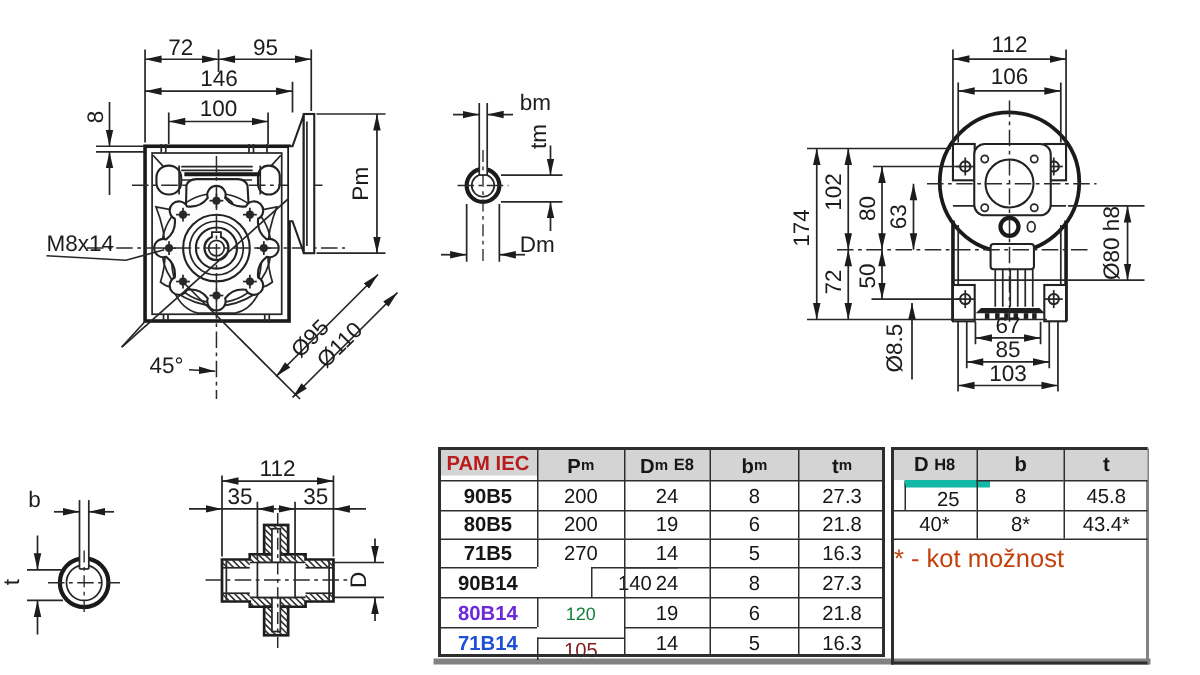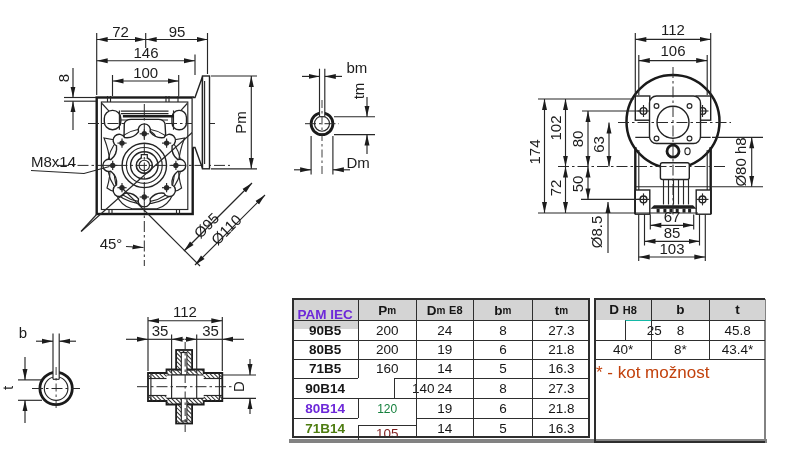--- a/index.html
+++ b/index.html
@@ -542,63 +542,63 @@
 <line x1="250" y1="359" x2="250" y2="375" stroke="#272727" stroke-width="1.15" marker-end="url(#ar)"></line>
 <line x1="250" y1="414" x2="250" y2="398.3" stroke="#272727" stroke-width="1.15" marker-end="url(#ar)"></line>
 <text x="244" y="386.5" text-anchor="middle" font-size="15px" transform="rotate(-90 244 386.5)">D</text>
 </g>
 </svg>
 
 <div style="position:absolute;left:288.5px;top:439.3px;width:478px;height:3.5px;background:#828282"></div>
 <div style="position:absolute;left:763.6px;top:298.5px;width:2.9px;height:144.3px;background:#828282"></div>
 
 <div style="position:absolute;left:0;top:0">
-<div style="position:absolute;left:291.7px;top:298.4px;width:66.1px;height:31px;border-left:1px solid #2e2e2e;border-top:2px solid #2e2e2e;background:#d4d4d4;font-size:13.5px;font-weight:bold;display:flex;align-items:center;justify-content:center;color:#6d28d9;">PAM IEC</div>
+<div style="position:absolute;left:291.7px;top:298.4px;width:66.1px;height:19px;border-left:1px solid #2e2e2e;border-top:2px solid #2e2e2e;background:#d4d4d4;font-size:13.5px;font-weight:bold;display:flex;align-items:center;justify-content:center;color:#b91c1c;">PAM IEC</div>
 <div style="position:absolute;left:357.8px;top:298.4px;width:57.8px;height:21.4px;border-left:1px solid #2e2e2e;border-top:2px solid #2e2e2e;background:#d4d4d4;font-size:13.5px;font-weight:bold;display:flex;align-items:center;justify-content:center;color:#161616;">P<span style="font-size:10px;vertical-align:-3px;font-weight:bold">m</span></div>
 <div style="position:absolute;left:415.6px;top:298.4px;width:57.1px;height:21.4px;border-left:1px solid #2e2e2e;border-top:2px solid #2e2e2e;background:#d4d4d4;font-size:13.5px;font-weight:bold;display:flex;align-items:center;justify-content:center;color:#161616;">D<span style="font-size:10px;vertical-align:-3px;font-weight:bold">m</span>&nbsp;<span style="font-size:11px">E8</span></div>
 <div style="position:absolute;left:472.7px;top:298.4px;width:59.5px;height:21.4px;border-left:1px solid #2e2e2e;border-top:2px solid #2e2e2e;background:#d4d4d4;font-size:13.5px;font-weight:bold;display:flex;align-items:center;justify-content:center;color:#161616;">b<span style="font-size:10px;vertical-align:-3px;font-weight:bold">m</span></div>
 <div style="position:absolute;left:532.2px;top:298.4px;width:57.4px;height:21.4px;border-left:1px solid #2e2e2e;border-top:2px solid #2e2e2e;background:#d4d4d4;font-size:13.5px;font-weight:bold;display:flex;align-items:center;justify-content:center;color:#161616;">t<span style="font-size:10px;vertical-align:-3px;font-weight:bold">m</span></div>
 <div style="position:absolute;left:291.7px;top:319.8px;width:66.1px;height:19.9px;border-left:1px solid #2e2e2e;border-top:1px solid #2e2e2e;font-size:13.5px;font-weight:bold;display:flex;align-items:center;justify-content:center;color:#161616;">90B5</div>
 <div style="position:absolute;left:357.8px;top:319.8px;width:57.8px;height:19.9px;border-left:1px solid #2e2e2e;border-top:1px solid #2e2e2e;font-size:13.5px;display:flex;align-items:center;justify-content:center;color:#161616;">200</div>
 <div style="position:absolute;left:415.6px;top:319.8px;width:57.1px;height:19.9px;border-left:1px solid #2e2e2e;border-top:1px solid #2e2e2e;font-size:13.5px;display:flex;align-items:center;justify-content:center;color:#161616;">24</div>
 <div style="position:absolute;left:472.7px;top:319.8px;width:59.5px;height:19.9px;border-left:1px solid #2e2e2e;border-top:1px solid #2e2e2e;font-size:13.5px;display:flex;align-items:center;justify-content:center;color:#161616;">8</div>
 <div style="position:absolute;left:532.2px;top:319.8px;width:57.4px;height:19.9px;border-left:1px solid #2e2e2e;border-top:1px solid #2e2e2e;font-size:13.5px;display:flex;align-items:center;justify-content:center;color:#161616;">27.3</div>
 <div style="position:absolute;left:291.7px;top:339.7px;width:66.1px;height:19.0px;border-left:1px solid #2e2e2e;border-top:1px solid #2e2e2e;font-size:13.5px;font-weight:bold;display:flex;align-items:center;justify-content:center;color:#161616;">80B5</div>
 <div style="position:absolute;left:357.8px;top:339.7px;width:57.8px;height:19.0px;border-left:1px solid #2e2e2e;border-top:1px solid #2e2e2e;font-size:13.5px;display:flex;align-items:center;justify-content:center;color:#161616;">200</div>
 <div style="position:absolute;left:415.6px;top:339.7px;width:57.1px;height:19.0px;border-left:1px solid #2e2e2e;border-top:1px solid #2e2e2e;font-size:13.5px;display:flex;align-items:center;justify-content:center;color:#161616;">19</div>
 <div style="position:absolute;left:472.7px;top:339.7px;width:59.5px;height:19.0px;border-left:1px solid #2e2e2e;border-top:1px solid #2e2e2e;font-size:13.5px;display:flex;align-items:center;justify-content:center;color:#161616;">6</div>
 <div style="position:absolute;left:532.2px;top:339.7px;width:57.4px;height:19.0px;border-left:1px solid #2e2e2e;border-top:1px solid #2e2e2e;font-size:13.5px;display:flex;align-items:center;justify-content:center;color:#161616;">21.8</div>
 <div style="position:absolute;left:291.7px;top:358.7px;width:66.1px;height:19.6px;border-left:1px solid #2e2e2e;border-top:1px solid #2e2e2e;font-size:13.5px;font-weight:bold;display:flex;align-items:center;justify-content:center;color:#161616;">71B5</div>
-<div style="position:absolute;left:357.8px;top:358.7px;width:57.8px;height:19.6px;border-left:1px solid #2e2e2e;border-top:1px solid #2e2e2e;font-size:13.5px;display:flex;align-items:center;justify-content:center;color:#161616;">160</div>
+<div style="position:absolute;left:357.8px;top:358.7px;width:57.8px;height:19.6px;border-left:1px solid #2e2e2e;border-top:1px solid #2e2e2e;font-size:13.5px;display:flex;align-items:center;justify-content:center;color:#161616;">270</div>
 <div style="position:absolute;left:415.6px;top:358.7px;width:57.1px;height:19.6px;border-left:1px solid #2e2e2e;border-top:1px solid #2e2e2e;font-size:13.5px;display:flex;align-items:center;justify-content:center;color:#161616;">14</div>
 <div style="position:absolute;left:472.7px;top:358.7px;width:59.5px;height:19.6px;border-left:1px solid #2e2e2e;border-top:1px solid #2e2e2e;font-size:13.5px;display:flex;align-items:center;justify-content:center;color:#161616;">5</div>
 <div style="position:absolute;left:532.2px;top:358.7px;width:57.4px;height:19.6px;border-left:1px solid #2e2e2e;border-top:1px solid #2e2e2e;font-size:13.5px;display:flex;align-items:center;justify-content:center;color:#161616;">16.3</div>
 <div style="position:absolute;left:291.7px;top:378.3px;width:66.1px;height:20.0px;border-left:1px solid #2e2e2e;border-top:1px solid #2e2e2e;font-size:13.5px;font-weight:bold;display:flex;align-items:center;justify-content:center;color:#161616;">90B14</div>
 <div style="position:absolute;left:357.8px;top:378.3px;width:57.8px;height:20.0px;border-left:1px solid #2e2e2e;border-top:1px solid #2e2e2e;font-size:13.5px;display:flex;align-items:center;justify-content:center;color:#161616;margin-left:36px;">140</div>
 <div style="position:absolute;left:415.6px;top:378.3px;width:57.1px;height:20.0px;border-left:1px solid #2e2e2e;border-top:1px solid #2e2e2e;font-size:13.5px;display:flex;align-items:center;justify-content:center;color:#161616;">24</div>
 <div style="position:absolute;left:472.7px;top:378.3px;width:59.5px;height:20.0px;border-left:1px solid #2e2e2e;border-top:1px solid #2e2e2e;font-size:13.5px;display:flex;align-items:center;justify-content:center;color:#161616;">8</div>
 <div style="position:absolute;left:532.2px;top:378.3px;width:57.4px;height:20.0px;border-left:1px solid #2e2e2e;border-top:1px solid #2e2e2e;font-size:13.5px;display:flex;align-items:center;justify-content:center;color:#161616;">27.3</div>
 <div style="position:absolute;left:291.7px;top:398.3px;width:66.1px;height:20.0px;border-left:1px solid #2e2e2e;border-top:1px solid #2e2e2e;font-size:13.5px;font-weight:bold;display:flex;align-items:center;justify-content:center;color:#6d28d9;">80B14</div>
 <div style="position:absolute;left:357.8px;top:398.3px;width:57.8px;height:20.0px;border-left:1px solid #2e2e2e;border-top:1px solid #2e2e2e;font-size:12px;display:flex;align-items:center;justify-content:center;color:#15803d;">120</div>
 <div style="position:absolute;left:415.6px;top:398.3px;width:57.1px;height:20.0px;border-left:1px solid #2e2e2e;border-top:1px solid #2e2e2e;font-size:13.5px;display:flex;align-items:center;justify-content:center;color:#161616;">19</div>
 <div style="position:absolute;left:472.7px;top:398.3px;width:59.5px;height:20.0px;border-left:1px solid #2e2e2e;border-top:1px solid #2e2e2e;font-size:13.5px;display:flex;align-items:center;justify-content:center;color:#161616;">6</div>
 <div style="position:absolute;left:532.2px;top:398.3px;width:57.4px;height:20.0px;border-left:1px solid #2e2e2e;border-top:1px solid #2e2e2e;font-size:13.5px;display:flex;align-items:center;justify-content:center;color:#161616;">21.8</div>
-<div style="position:absolute;left:291.7px;top:418.3px;width:66.1px;height:19.5px;border-left:1px solid #2e2e2e;border-top:1px solid #2e2e2e;font-size:13.5px;font-weight:bold;display:flex;align-items:center;justify-content:center;color:#4d7c0f;">71B14</div>
+<div style="position:absolute;left:291.7px;top:418.3px;width:66.1px;height:19.5px;border-left:1px solid #2e2e2e;border-top:1px solid #2e2e2e;font-size:13.5px;font-weight:bold;display:flex;align-items:center;justify-content:center;color:#1d4ed8;">71B14</div>
 <div style="position:absolute;left:357.8px;top:425px;width:57.8px;height:15px;border-left:1px solid #2e2e2e;border-top:1px solid #2e2e2e;font-size:13.5px;display:flex;align-items:center;justify-content:center;color:#7f1d1d;">105</div>
 <div style="position:absolute;left:415.6px;top:418.3px;width:57.1px;height:19.5px;border-left:1px solid #2e2e2e;border-top:1px solid #2e2e2e;font-size:13.5px;display:flex;align-items:center;justify-content:center;color:#161616;">14</div>
 <div style="position:absolute;left:472.7px;top:418.3px;width:59.5px;height:19.5px;border-left:1px solid #2e2e2e;border-top:1px solid #2e2e2e;font-size:13.5px;display:flex;align-items:center;justify-content:center;color:#161616;">5</div>
 <div style="position:absolute;left:532.2px;top:418.3px;width:57.4px;height:19.5px;border-left:1px solid #2e2e2e;border-top:1px solid #2e2e2e;font-size:13.5px;display:flex;align-items:center;justify-content:center;color:#161616;">16.3</div>
 <div style="position:absolute;left:291.7px;top:298.4px;width:297.90000000000003px;height:139.40000000000003px;border:2px solid #2e2e2e"></div>
 </div>
 
 <div style="position:absolute;left:0;top:0">
 <div style="position:absolute;left:593.9px;top:298.4px;width:57.3px;height:21.4px;border-left:1px solid #2e2e2e;border-top:1px solid #2e2e2e;background:#d4d4d4;font-size:13.5px;font-weight:bold;display:flex;align-items:center;justify-content:center;color:#161616;">D&nbsp;<span style="font-size:11px">H8</span></div>
 <div style="position:absolute;left:651.2px;top:298.4px;width:57.4px;height:21.4px;border-left:1px solid #2e2e2e;border-top:1px solid #2e2e2e;background:#d4d4d4;font-size:13.5px;font-weight:bold;display:flex;align-items:center;justify-content:center;color:#161616;">b</div>
 <div style="position:absolute;left:708.6px;top:298.4px;width:56.9px;height:21.4px;border-left:1px solid #2e2e2e;border-top:1px solid #2e2e2e;background:#d4d4d4;font-size:13.5px;font-weight:bold;display:flex;align-items:center;justify-content:center;color:#161616;">t</div>
-<div style="position:absolute;left:625px;top:319.8px;width:57.3px;height:19.9px;border-left:1px solid #2e2e2e;border-top:1px solid #14b8a6;font-size:13.5px;display:flex;align-items:center;justify-content:center;color:#161616;">25</div>
+<div style="position:absolute;left:603px;top:319.8px;width:57.3px;height:19.9px;border-left:1px solid #2e2e2e;border-top:5px solid #14b8a6;font-size:13.5px;display:flex;align-items:center;justify-content:center;color:#161616;">25</div>
 <div style="position:absolute;left:651.2px;top:319.8px;width:57.4px;height:19.9px;border-left:1px solid #2e2e2e;border-top:1px solid #2e2e2e;font-size:13.5px;display:flex;align-items:center;justify-content:center;color:#161616;">8</div>
 <div style="position:absolute;left:708.6px;top:319.8px;width:56.9px;height:19.9px;border-left:1px solid #2e2e2e;border-top:1px solid #2e2e2e;font-size:13.5px;display:flex;align-items:center;justify-content:center;color:#161616;">45.8</div>
 <div style="position:absolute;left:593.9px;top:339.7px;width:57.3px;height:19.0px;border-left:1px solid #2e2e2e;border-top:1px solid #2e2e2e;font-size:13.5px;display:flex;align-items:center;justify-content:center;color:#161616;">40*</div>
 <div style="position:absolute;left:651.2px;top:339.7px;width:57.4px;height:19.0px;border-left:1px solid #2e2e2e;border-top:1px solid #2e2e2e;font-size:13.5px;display:flex;align-items:center;justify-content:center;color:#161616;">8*</div>
 <div style="position:absolute;left:708.6px;top:339.7px;width:56.9px;height:19.0px;border-left:1px solid #2e2e2e;border-top:1px solid #2e2e2e;font-size:13.5px;display:flex;align-items:center;justify-content:center;color:#161616;">43.4*</div>
 <div style="position:absolute;left:593.9px;top:358.7px;width:171.60000000000002px;height:1px;background:#2e2e2e"></div>
 <div style="position:absolute;left:593.9px;top:298.4px;width:171.60000000000002px;height:144.40000000000003px;border:2px solid #2e2e2e;border-right:none"></div>
 
 <div style="position:absolute;left:596px;top:363px;font-size:17px;font-weight:normal;color:#c2410c;white-space:nowrap">* - kot možnost</div>
 </div>

